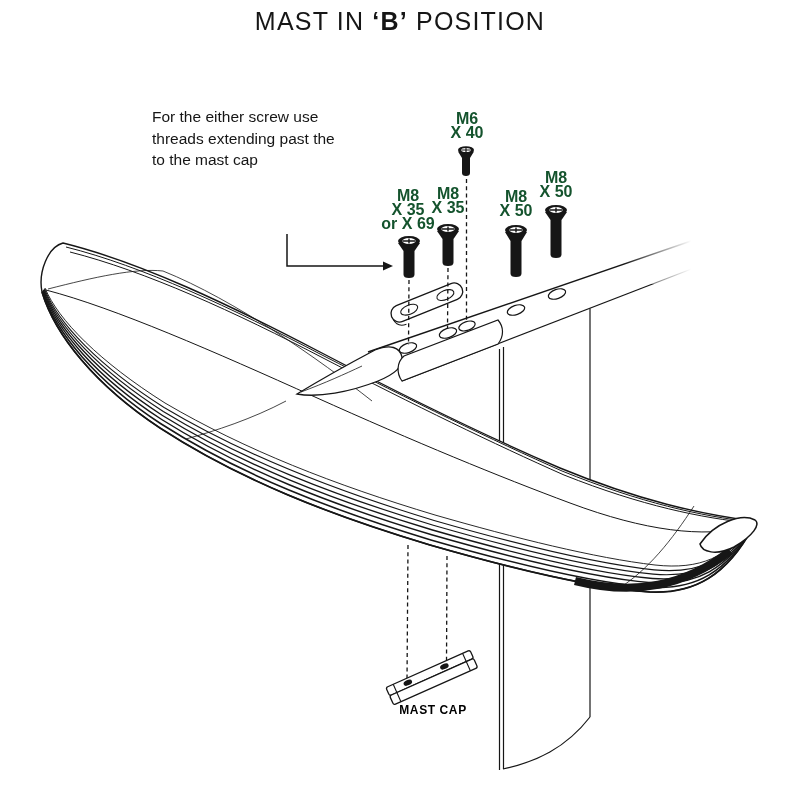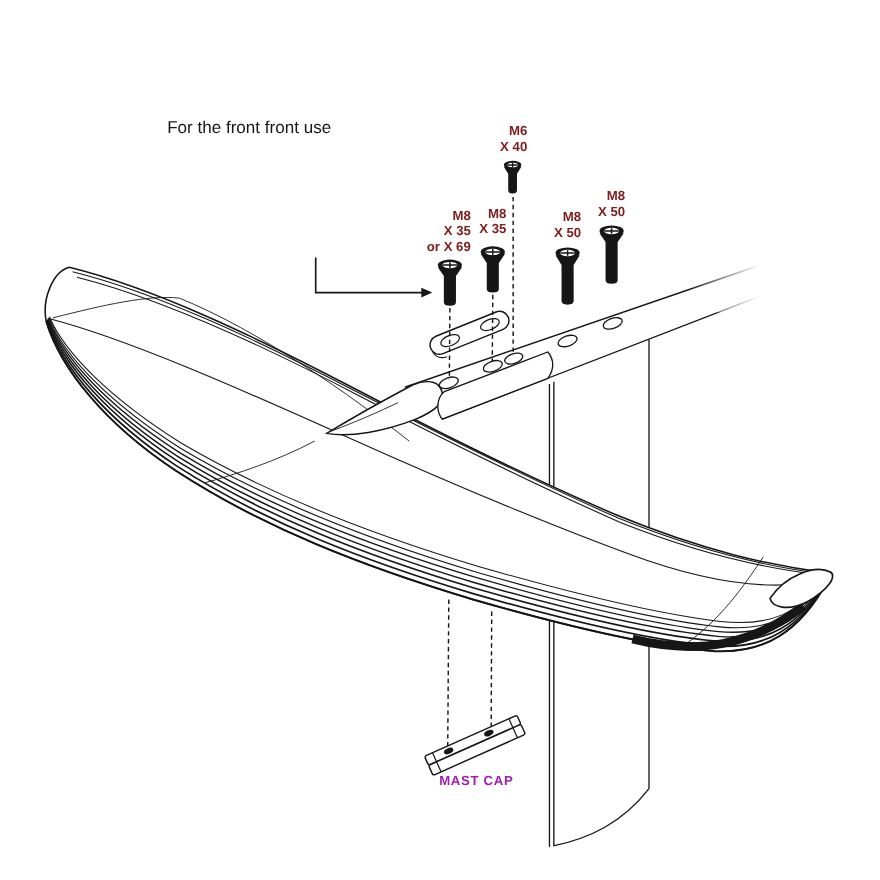--- a/index.html
+++ b/index.html
@@ -5,24 +5,24 @@
   html,body{margin:0;padding:0;background:#fff;}
   #stage{position:relative;width:800px;height:800px;background:#fff;overflow:hidden;
          font-family:"Liberation Sans",sans-serif;color:#161616;}
   #stage svg{position:absolute;left:0;top:0;}
   .title{position:absolute;top:7px;left:0;width:800px;text-align:center;
          font-size:25px;font-weight:500;letter-spacing:1.2px;color:#161616;}
   .title .emph{font-weight:800;}
   .note{position:absolute;left:152px;top:106px;width:230px;}
   .note .head{font-size:15.5px;font-weight:700;letter-spacing:.2px;margin-bottom:2px;}
   .note .ln{font-size:15.5px;line-height:21.5px;font-weight:400;}
-  .slabel{position:absolute;transform:translateX(-50%);text-align:right;
-          font-size:12px;line-height:14px;font-weight:600;color:#7f1d1d;white-space:nowrap;}
+  .slabel{position:absolute;transform:translateX(-50%);text-align:center;
+          font-size:16px;line-height:14px;font-weight:600;color:#14532d;white-space:nowrap;}
   .caplabel{position:absolute;transform:translateX(-50%);font-size:12px;font-weight:600;
-            letter-spacing:.6px;color:#a21caf;white-space:nowrap;}
+            letter-spacing:.6px;color:#000000;white-space:nowrap;}
 </style>
 </head>
 <body>
 
 <div id="stage">
 
   <svg width="800" height="800" viewBox="0 0 800 800">
     <defs>
       <linearGradient id="fade" x1="0" y1="0" x2="1" y2="0">
         <stop offset="0" stop-color="#fff" stop-opacity="0"></stop>
@@ -149,23 +149,26 @@
 
     <g transform="rotate(-24 432 678)">
       <rect x="386" y="668" width="92" height="9" rx="2" fill="#fff" stroke="#161616" stroke-width="1.3"></rect>
       <rect x="386" y="677" width="92" height="10" rx="2" fill="#fff" stroke="#161616" stroke-width="1.3"></rect>
       <path d="M 394,668 L 394,687 M 470,668 L 470,687" stroke="#161616" stroke-width="1.1"></path>
       <ellipse cx="408" cy="672.5" rx="4.5" ry="2.6" fill="#161616"></ellipse>
       <ellipse cx="448" cy="672.5" rx="4.5" ry="2.6" fill="#161616"></ellipse>
     </g>
   </svg>
 
+  <div class="title"><span>MAST IN </span><span class="emph">‘B’</span><span> POSITION</span></div>
 
   <div class="note">
-    <div class="ln">For the front front use</div>
+    <div class="ln">For the either screw use</div>
+    <div class="ln">threads extending past the</div>
+    <div class="ln">to the mast cap</div>
   </div>
 
   <div class="slabel" style="left:467px;top:112px;">
     <div>M6</div>
       <div>X 40</div>
   </div>
   <div class="slabel" style="left:408px;top:189px;">
     <div>M8</div>
       <div>X 35</div>
       <div>or X 69</div>

